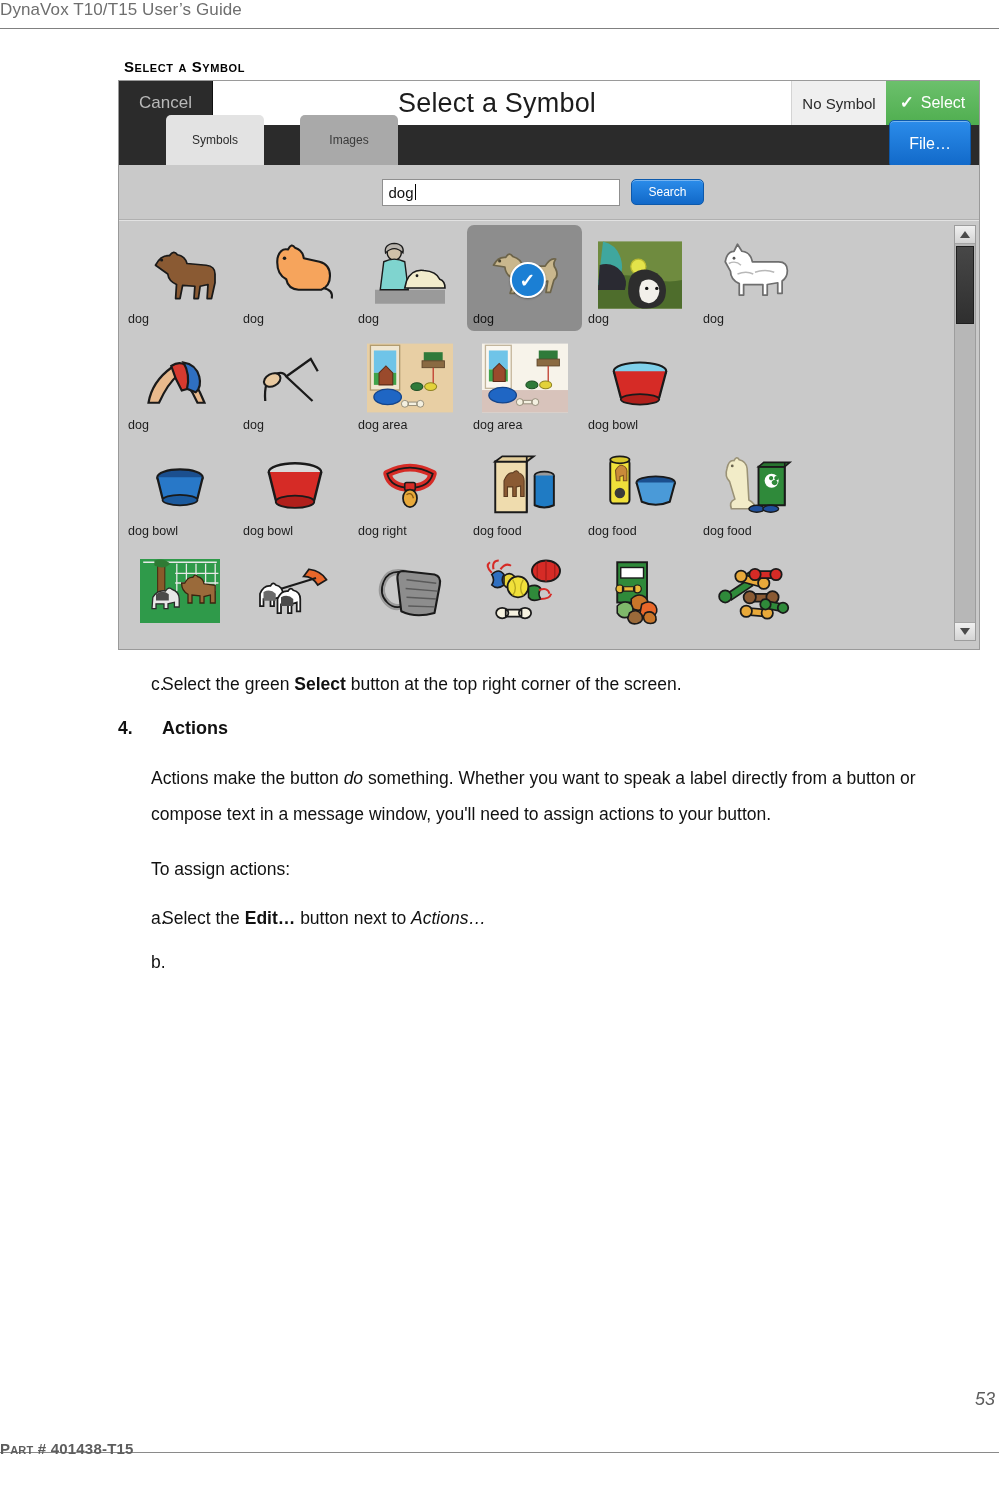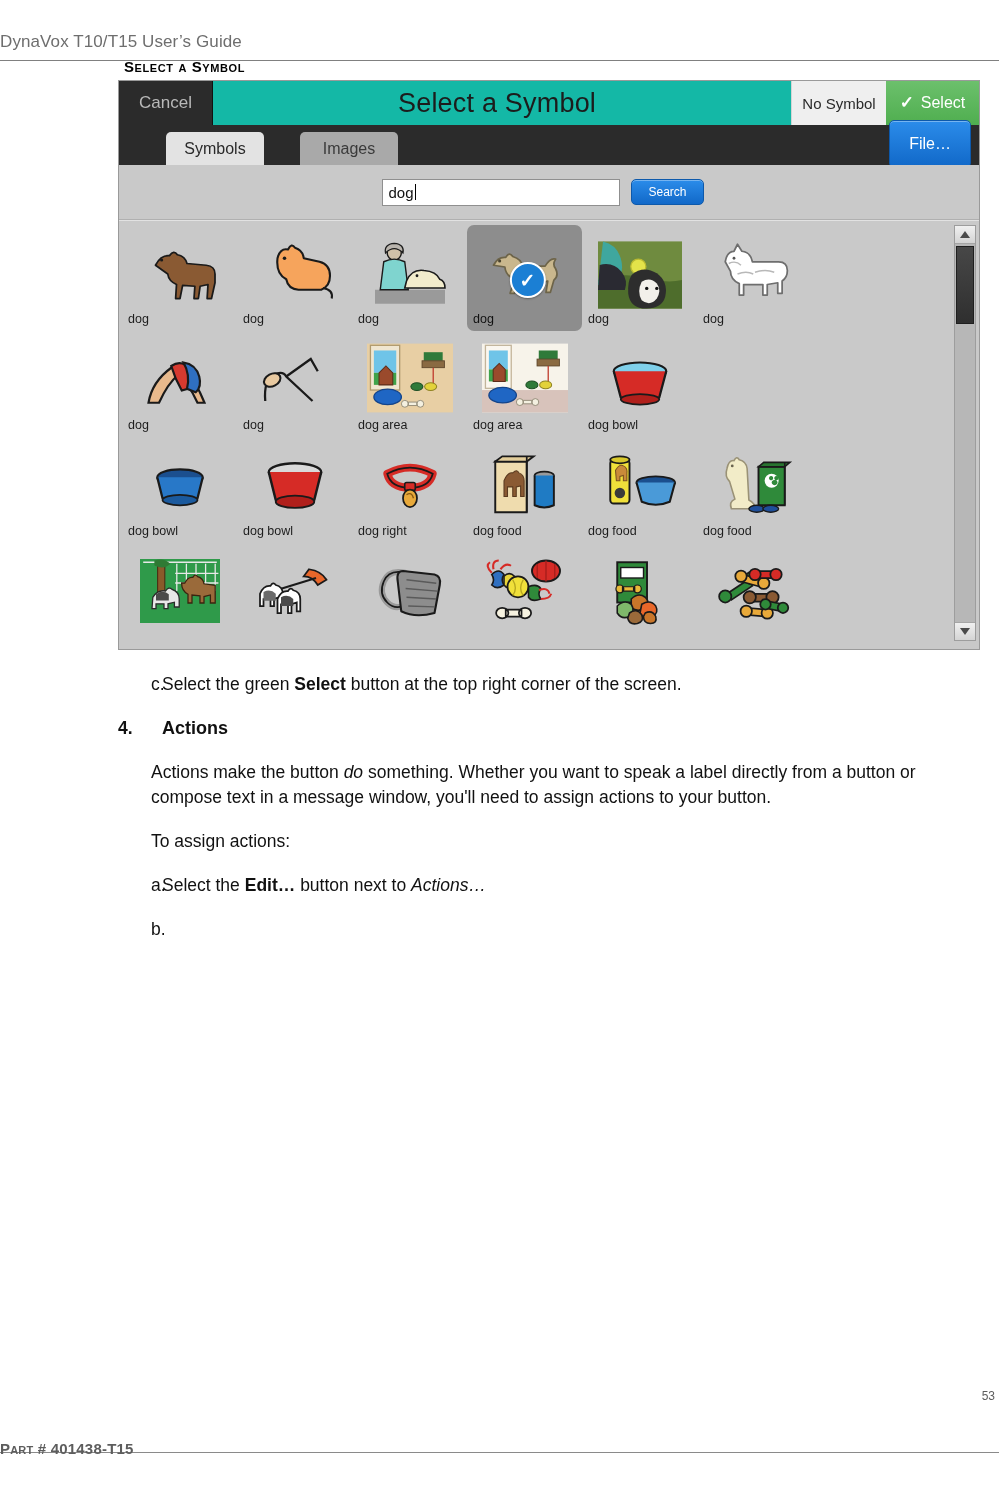--- a/index.html
+++ b/index.html
@@ -8,21 +8,21 @@
     width:999px;height:1491px;
     background:#ffffff;
     font-family:"Liberation Sans", sans-serif;
     color:#000;
     overflow:hidden;
     position:relative;
   }
 
   
   .page-header{
-    position:absolute;left:0;top:0;width:999px;height:30px;margin-top:32px;
+    position:absolute;left:0;top:0;width:999px;height:30px;
   }
   .page-header .runhead{
     position:absolute;left:0;top:0;
     font-size:17px;color:#6e6e6e;letter-spacing:.1px;
     white-space:nowrap;
   }
   .page-header .rule{
     position:absolute;left:0;top:28px;width:999px;height:1px;
     background:#808080;
   }
@@ -42,21 +42,21 @@
     width:862px;height:570px;
     background:#c9c9c9;
     border:1px solid #9a9a9a;
     box-sizing:border-box;
     overflow:hidden;
   }
 
   
   .titlebar{
     position:relative;height:44px;width:100%;
-    background:#14b8a6;
+    background:#ffffff;
     display:flex;align-items:stretch;
   }
   .tb-cancel{
     width:93px;background:#2b2b2b;
     color:#b9b9b9;font-size:17px;
     display:flex;align-items:center;justify-content:center;
     border-right:1px solid #111;
   }
   .tb-title{
     flex:1;display:flex;align-items:center;justify-content:center;
@@ -82,23 +82,23 @@
   }
 
   
   .tabstrip{
     position:relative;height:40px;width:100%;
     background:#2b2b2b;
     display:flex;align-items:flex-end;
     padding-left:47px;box-sizing:border-box;
   }
   .tab{
-    height:33px;min-width:98px;
+    height:50px;min-width:98px;
     display:flex;align-items:center;justify-content:center;
-    font-size:16px;color:#2a2a2a;
+    font-size:12px;color:#2a2a2a;
     border-radius:5px 5px 0 0;
     margin-right:4px;
   }
   .tab.active{background:#e3e3e3;}
   .tab.inactive{background:#a9a9a9;color:#3a3a3a;margin-left:32px;}
   .tab-spacer{flex:1;}
   .file-btn{
     align-self:center;
     margin-right:8px;margin-bottom:2px;
     padding:14px 19px;
@@ -231,39 +231,39 @@
     padding-left:44px;
   }
   .li .marker{
     position:absolute;left:33px;top:0;width:30px;
     text-align:left;
   }
   .li.num{padding-left:44px;}
   .li.num .marker{left:0;font-weight:bold;}
   .li.num .txt{font-weight:bold;font-size:18px;}
   .para{
-    font-size:17.5px;line-height:25px;color:#111;
+    font-size:17.5px;line-height:36px;color:#111;
     padding-left:33px;margin-bottom:19px;
   }
   b{font-weight:bold;}
   i{font-style:italic;}
 
   
   .footer-rule{
     position:absolute;left:0;top:1452px;width:999px;height:1px;
     background:#8a8a8a;
   }
   .footer-left{
     position:absolute;left:0;top:1440px;
     font-size:15px;font-weight:bold;color:#5d5d5d;
     font-variant:small-caps;letter-spacing:.2px;
   }
   .footer-right{
     position:absolute;right:4px;top:1389px;
-    font-size:12px;color:#5d5d5d;
+    font-size:18px;color:#5d5d5d;font-style:italic;
   }
 </style>
 </head>
 <body>
 
 <div class="page-header">
   <div class="runhead">DynaVox T10/T15 User’s Guide</div>
   <div class="rule"></div>
 </div>
 

